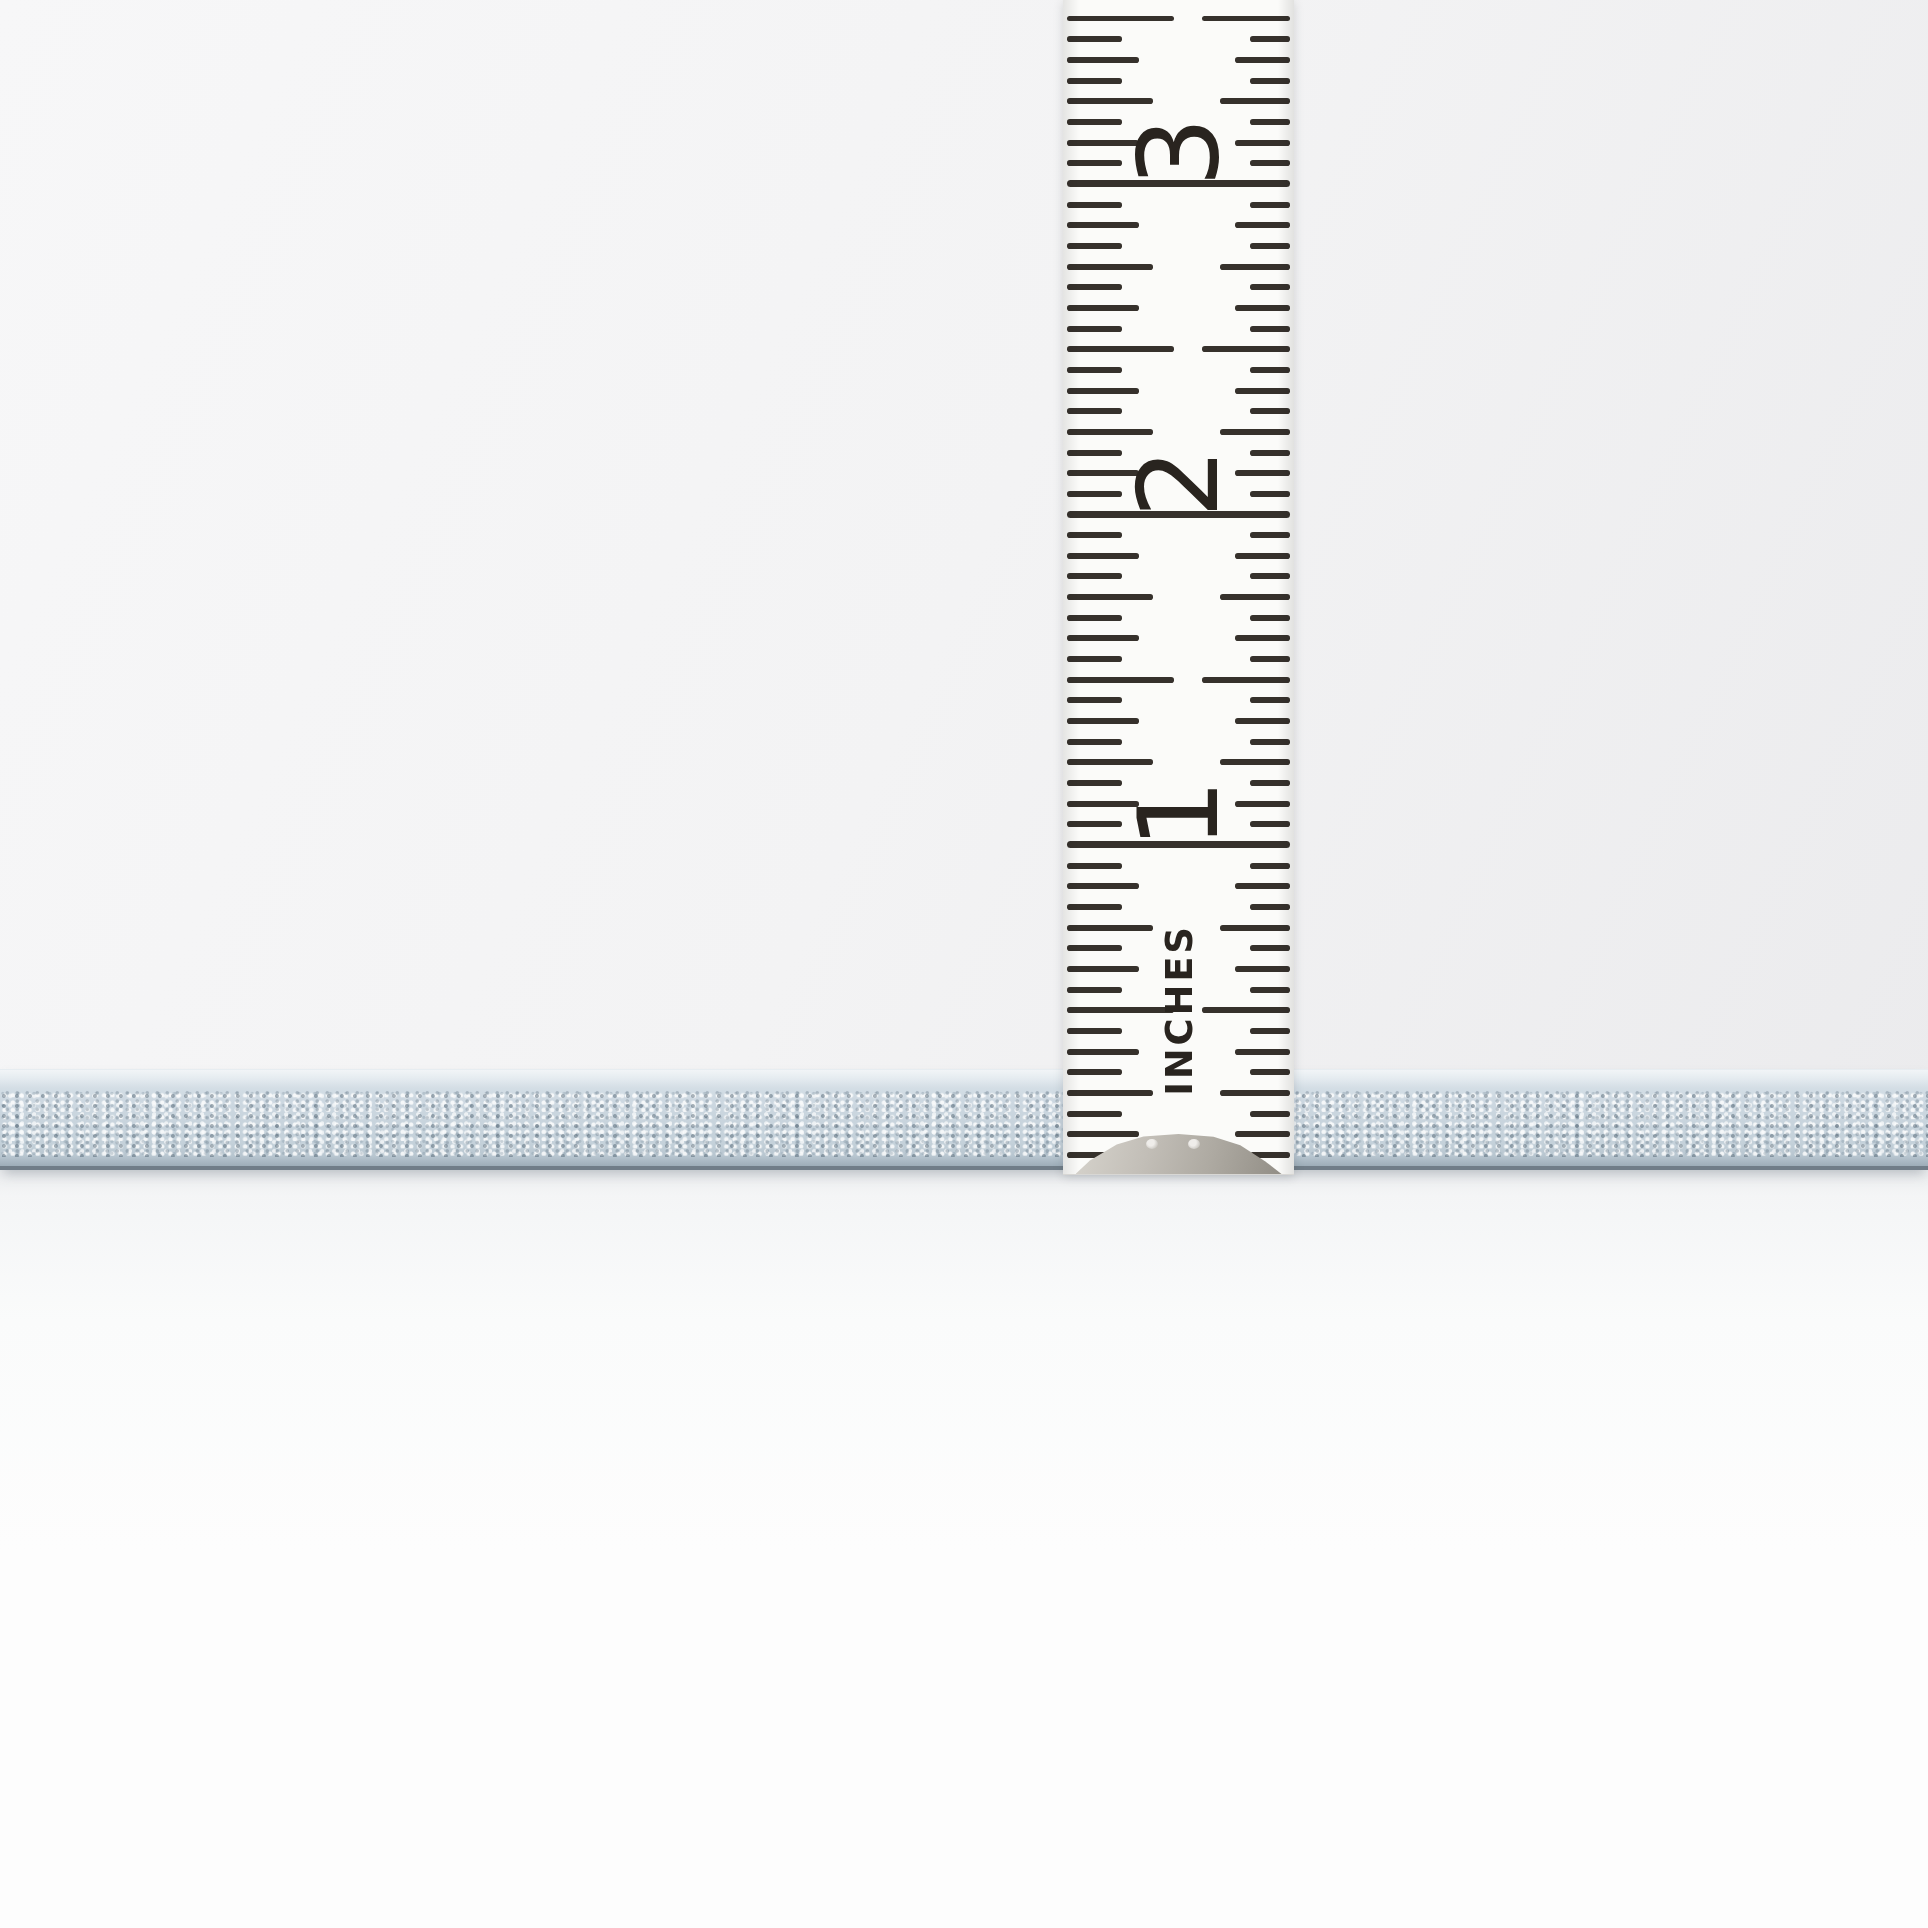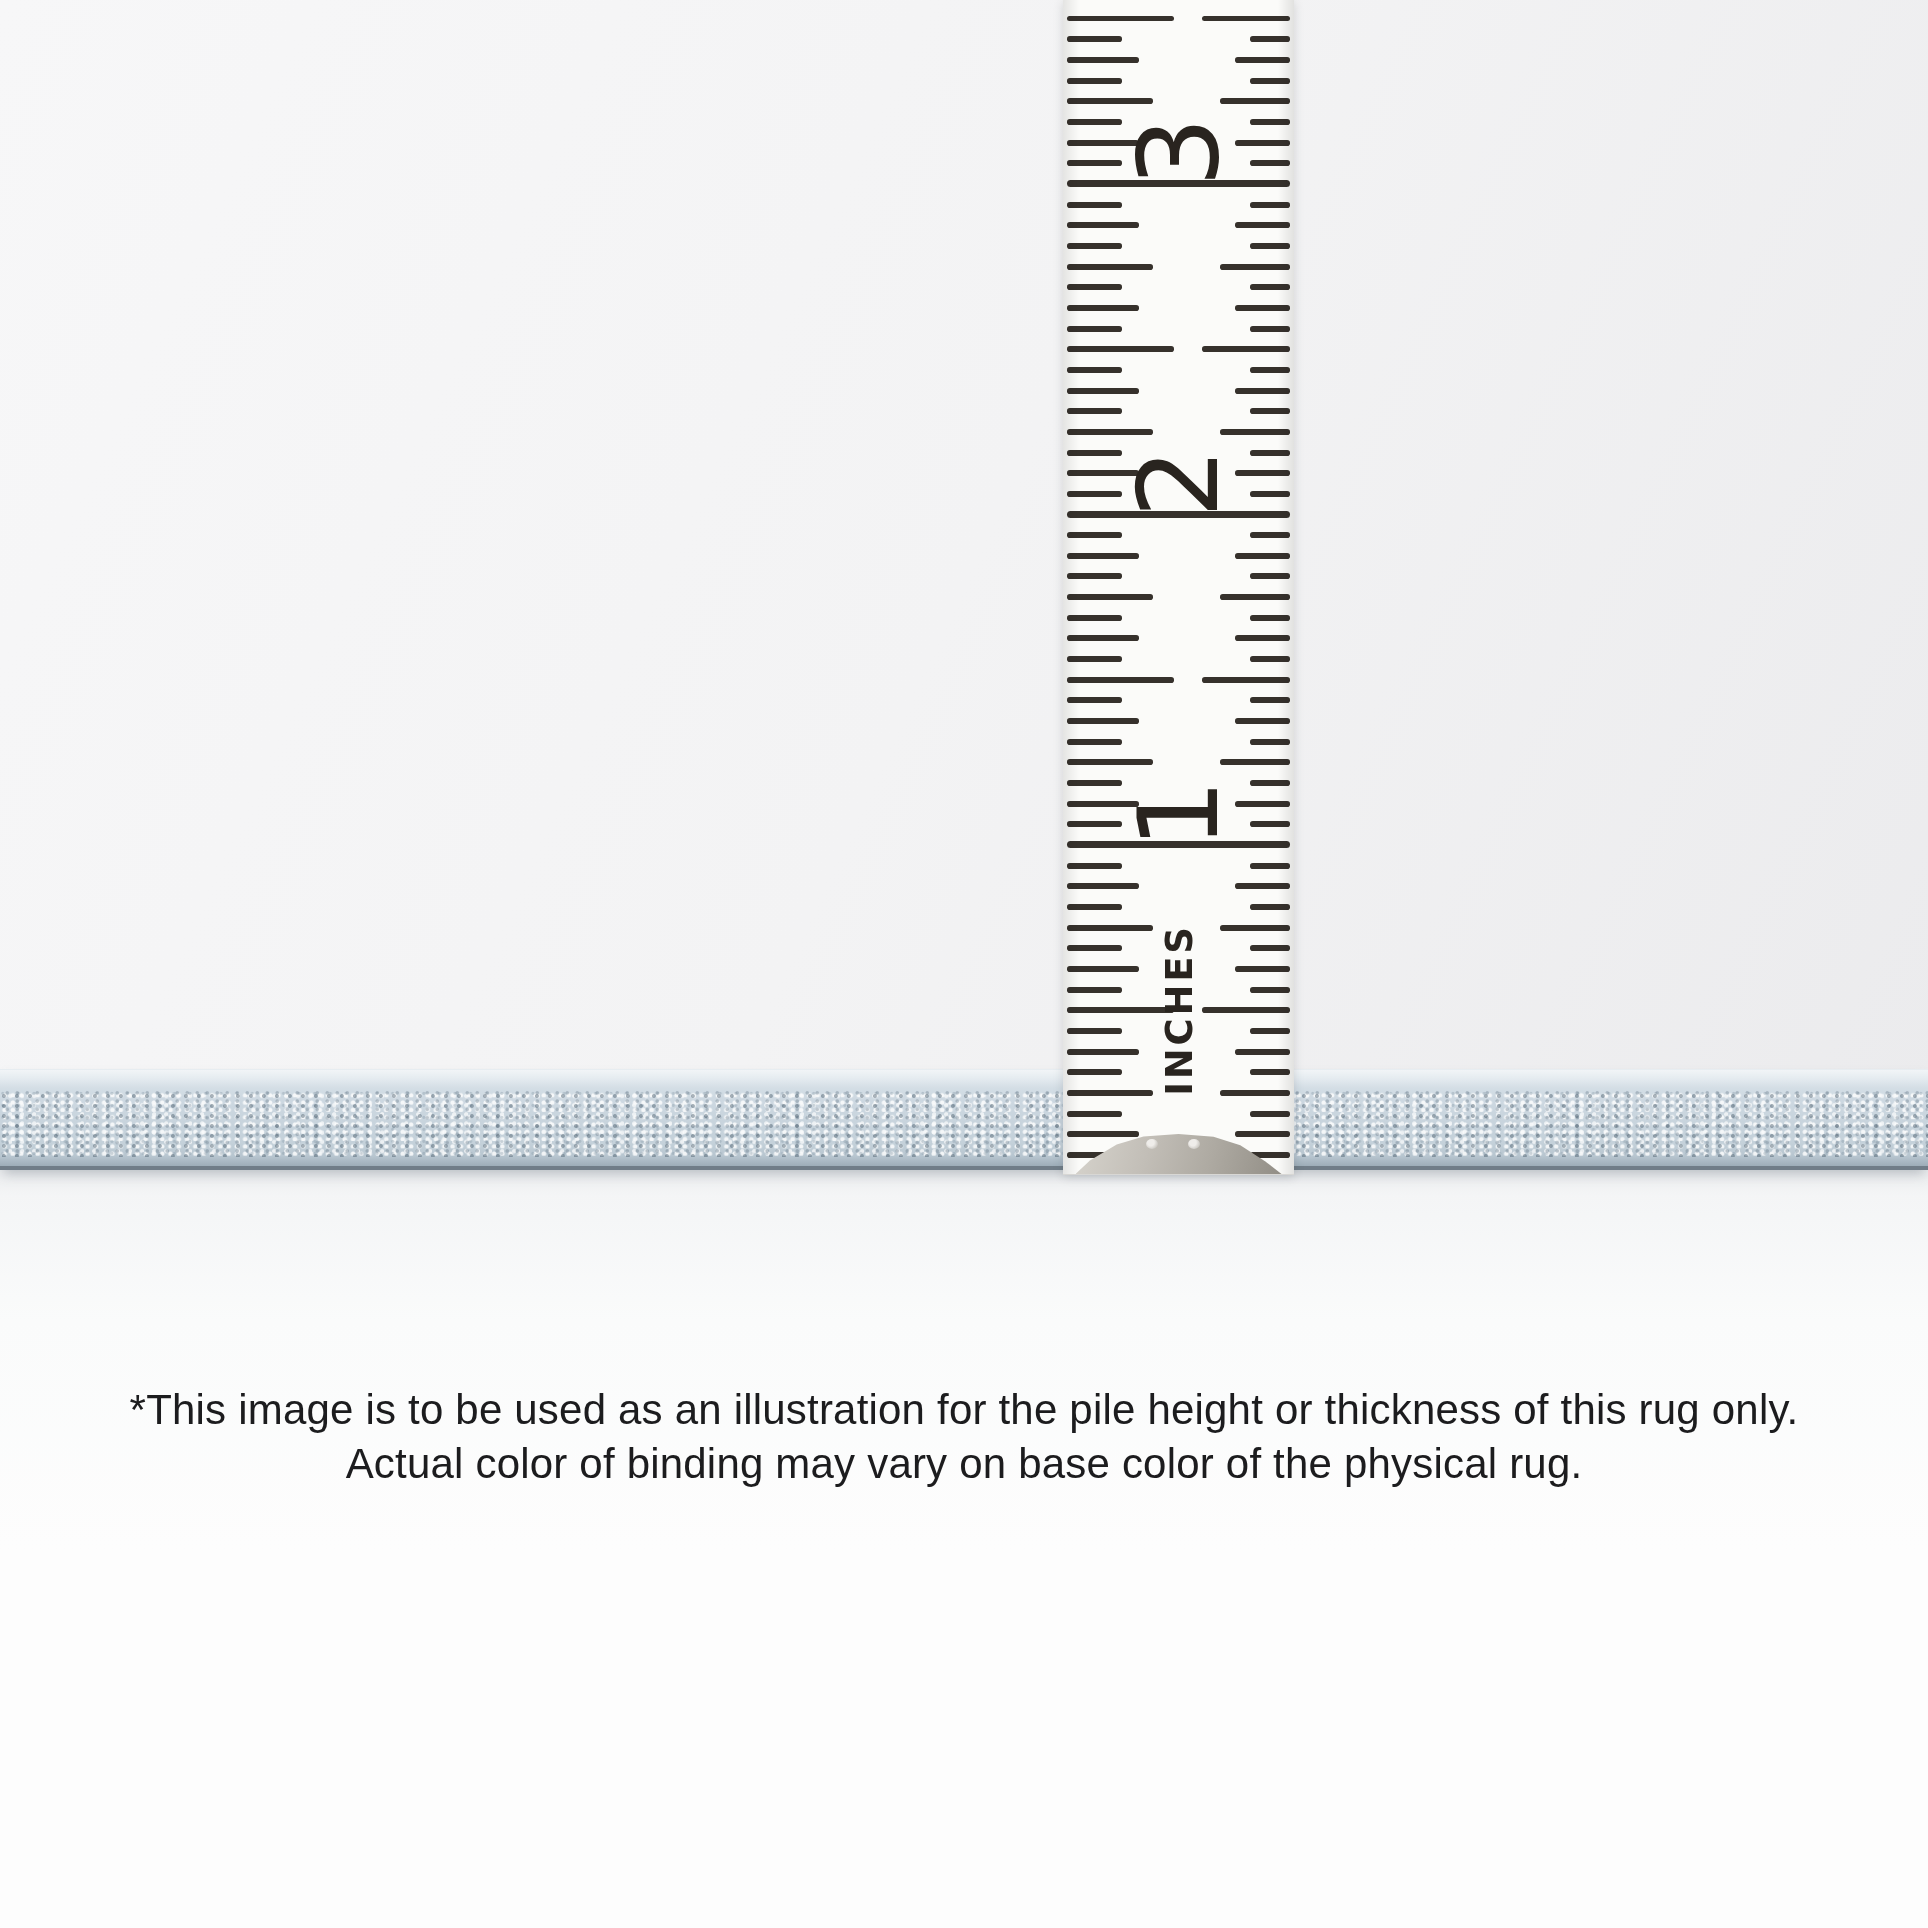--- a/index.html
+++ b/index.html
@@ -248,19 +248,15 @@
     <div class="ruler-unit">INCHES</div>
 
     <div class="metal-tip">
       <div class="tip-rivet r1"></div>
       <div class="tip-rivet r2"></div>
     </div>
 
     <div class="ruler-shading"></div>
   </div>
 
-  <div class="caption">
-    <div>*This image is to be used as an illustration for the pile height or thickness of this rug only.</div>
-    <div>Actual color of binding may vary on base color of the physical rug.</div>
-  </div>
 
 </div>
 
 
 </body></html>

